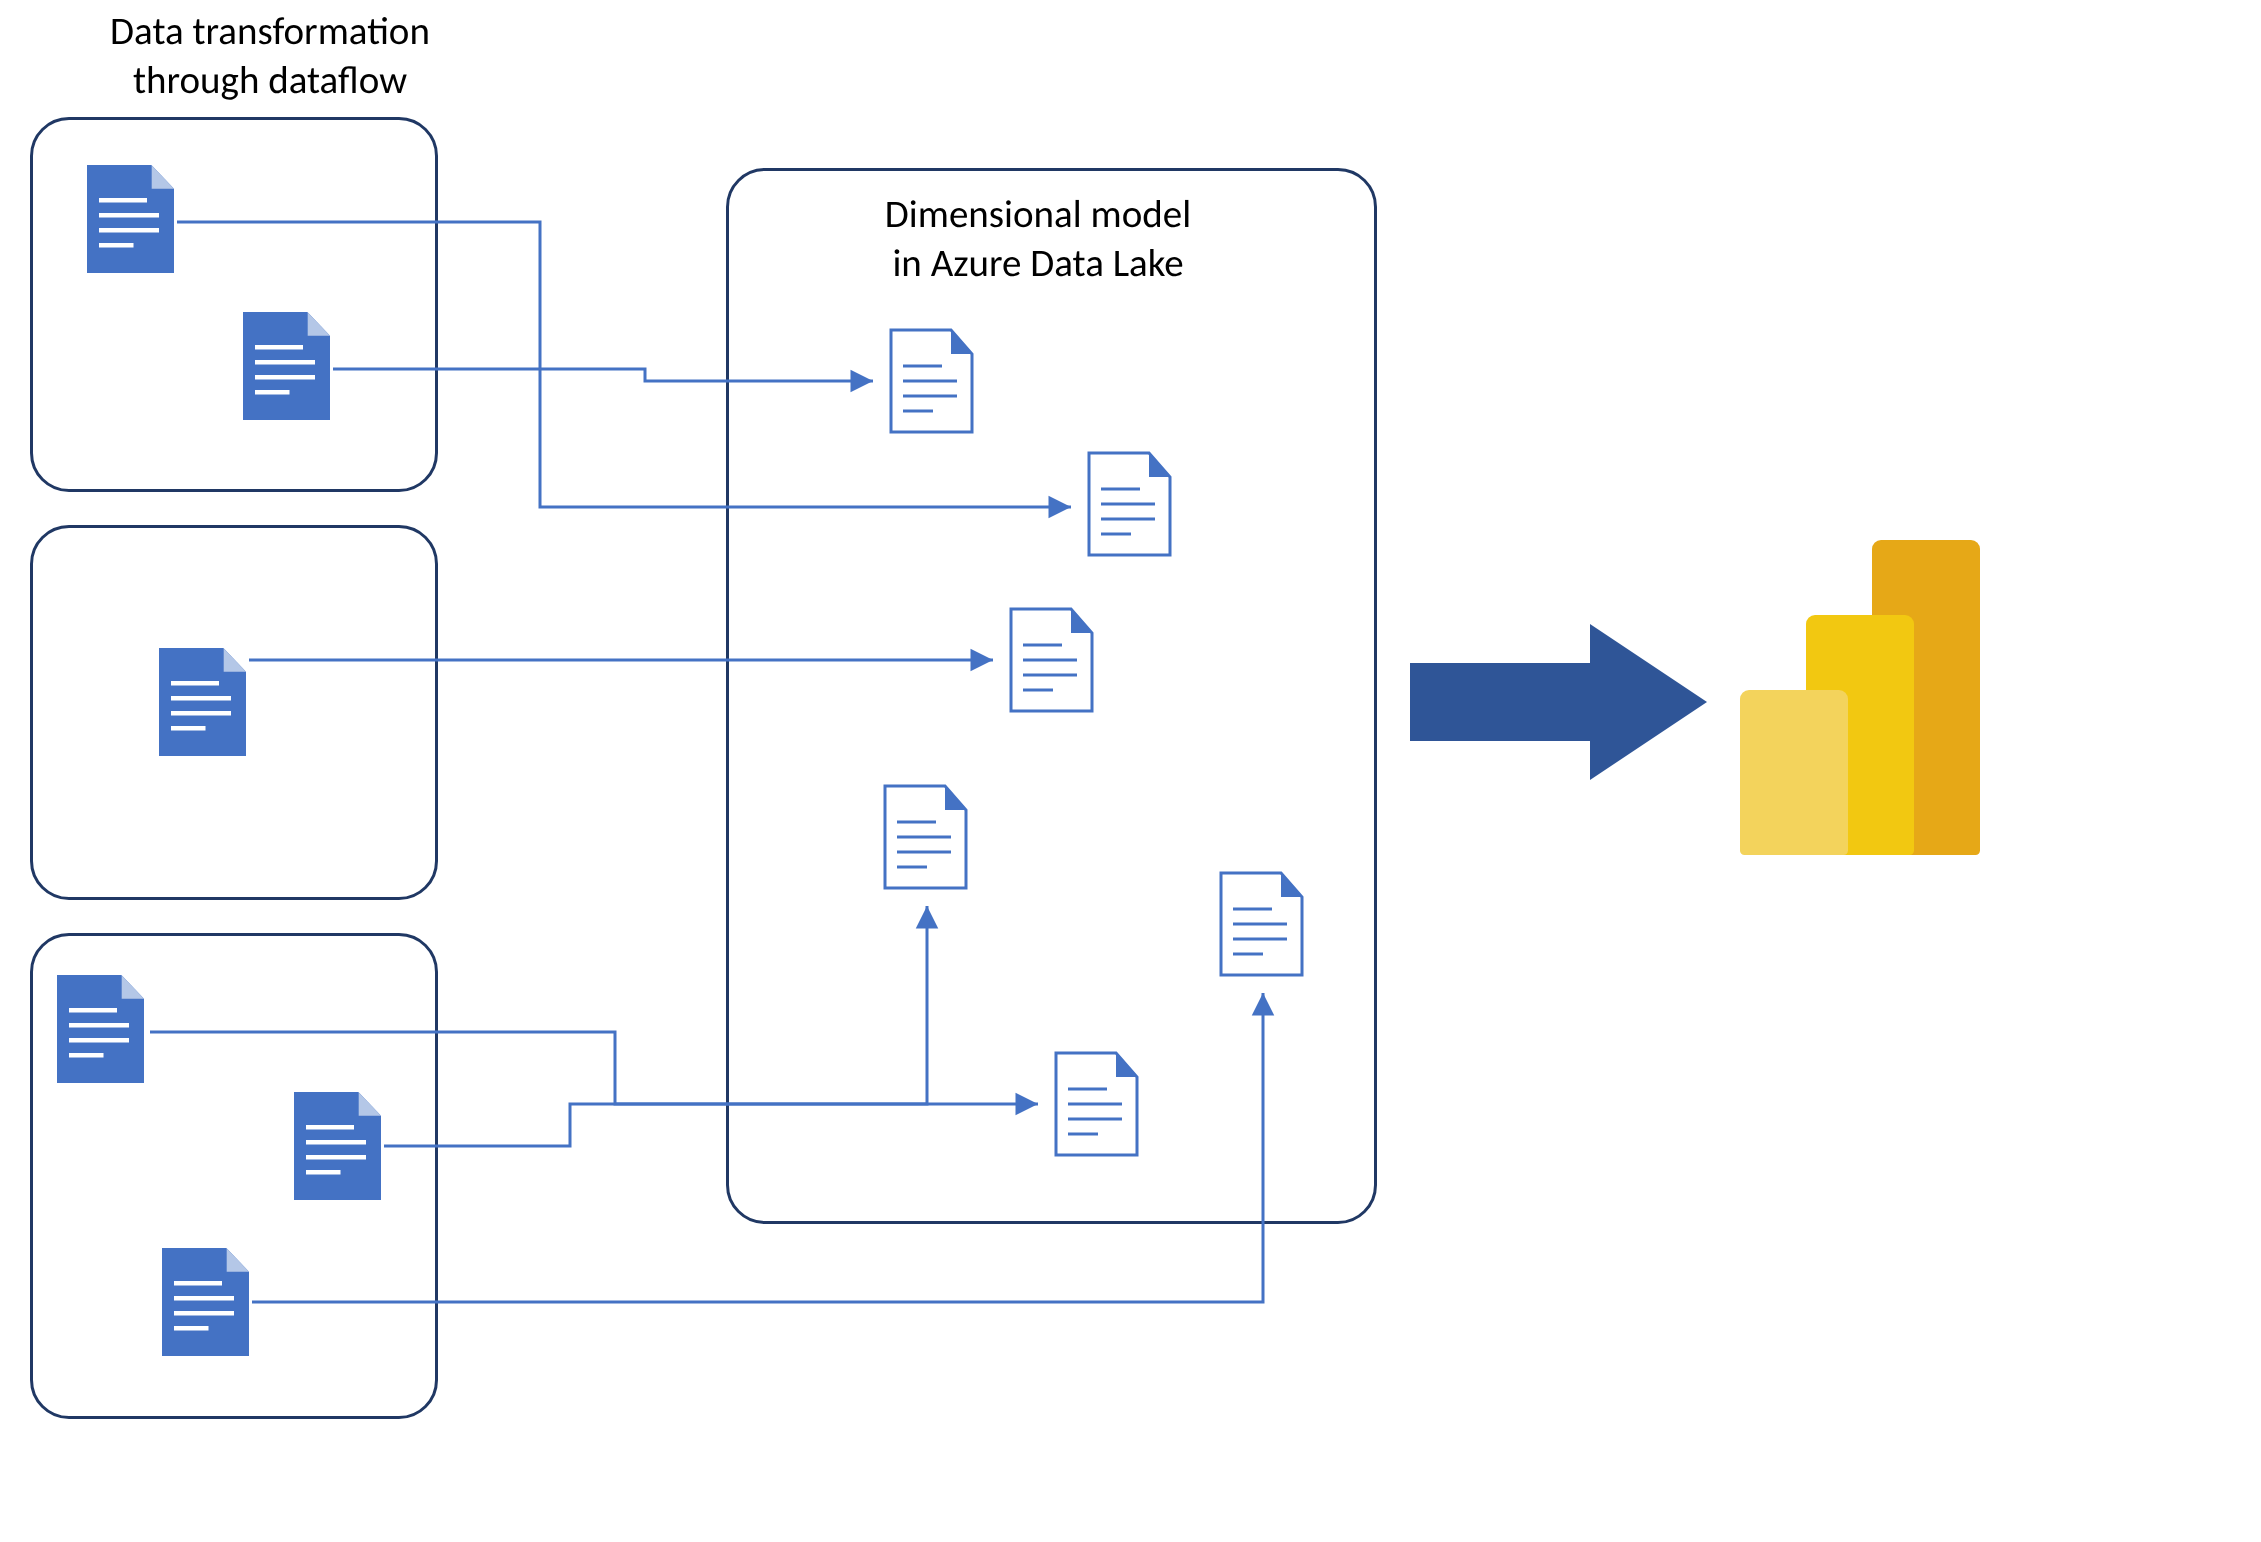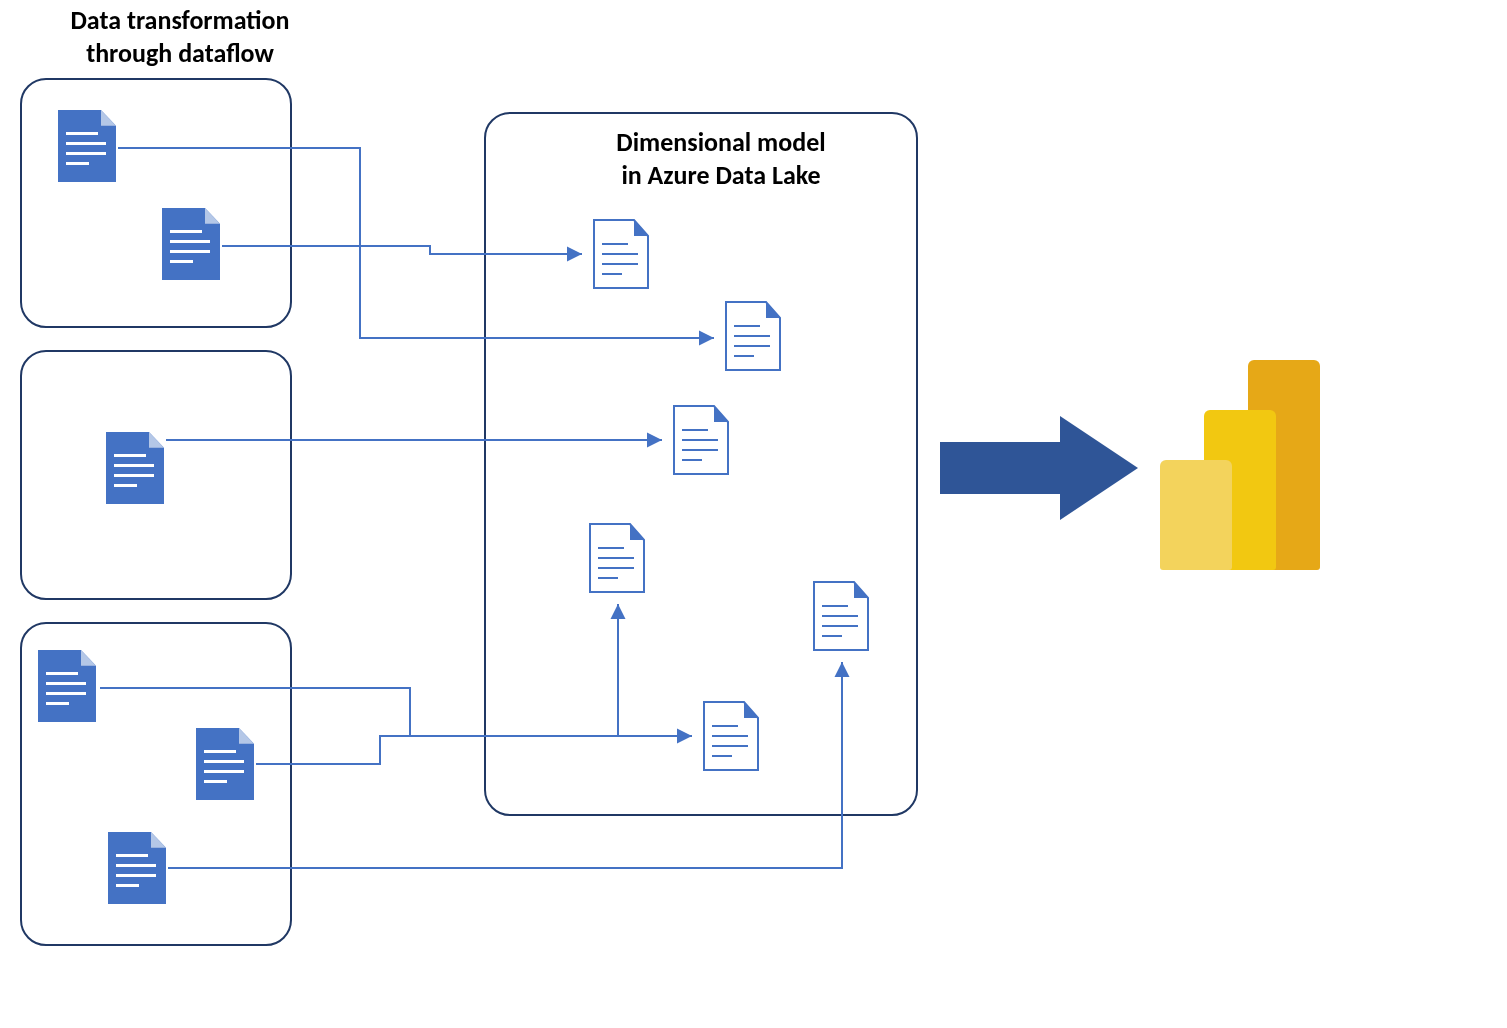--- a/index.html
+++ b/index.html
@@ -8,21 +8,20 @@
     width: 1507px;
     height: 1028px;
     background: #ffffff;
     font-family: "Segoe UI", "Calibri", Arial, sans-serif;
     color: #000000;
   }
   .canvas {
     position: relative;
     width: 1383px;
     height: 1028px;
-    font-weight: bold;
   }
   .label {
     position: absolute;
     font-size: 26px;
     line-height: 1.25;
     text-align: center;
     white-space: pre;
   }
   .box {
     position: absolute;
@@ -76,21 +75,21 @@
   }
 </style>
 </head>
 <body>
 
 <div class="canvas">
 
   <div class="label" style="left:40px; top:4px; width:280px;"><span>Data transformation</span>
 <span>through dataflow</span></div>
 
-  <div class="label" style="left:581px; top:126px; width:280px;"><span>Dimensional model</span>
+  <div class="label" style="left:552px; top:126px; width:280px;"><span>Dimensional model</span>
 <span>in Azure Data Lake</span></div>
 
   <div class="box" style="left:20px; top:78px;  width:268px; height:246px;"></div>
   <div class="box" style="left:20px; top:350px; width:268px; height:246px;"></div>
   <div class="box" style="left:20px; top:622px; width:268px; height:320px;"></div>
 
   <div class="box" style="left:484px; top:112px; width:430px; height:700px;"></div>
 
   <div class="doc-solid" style="left:58px; top:110px;">
     <div class="body"></div>

